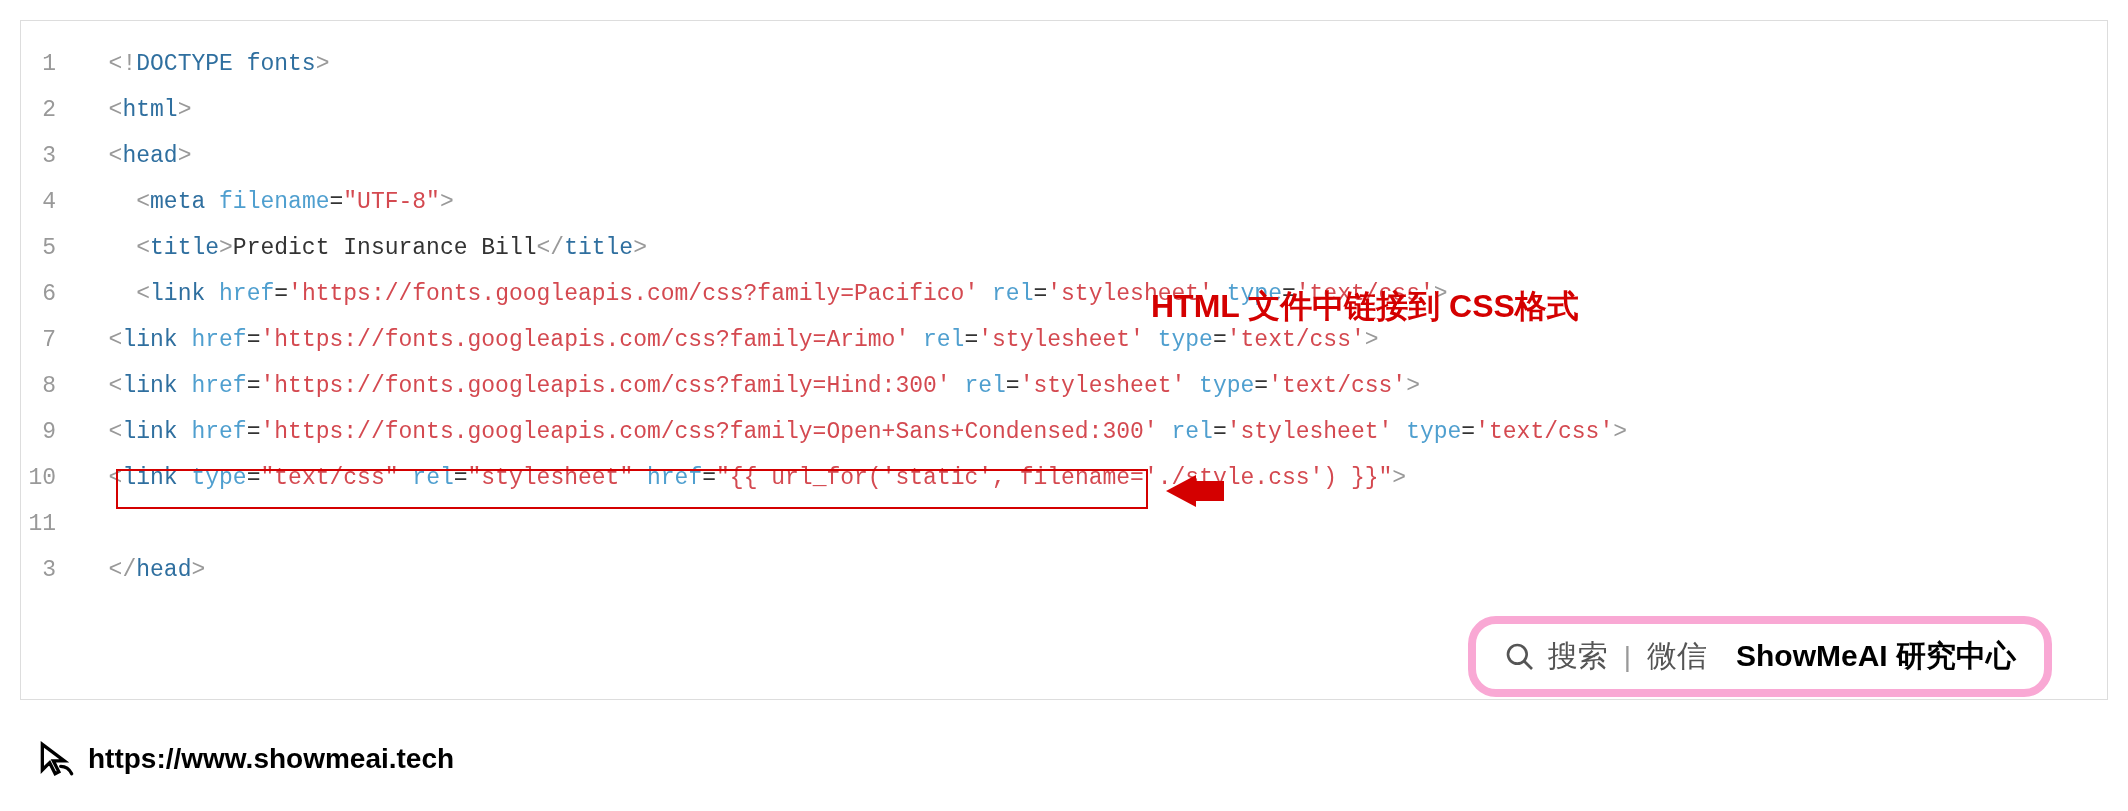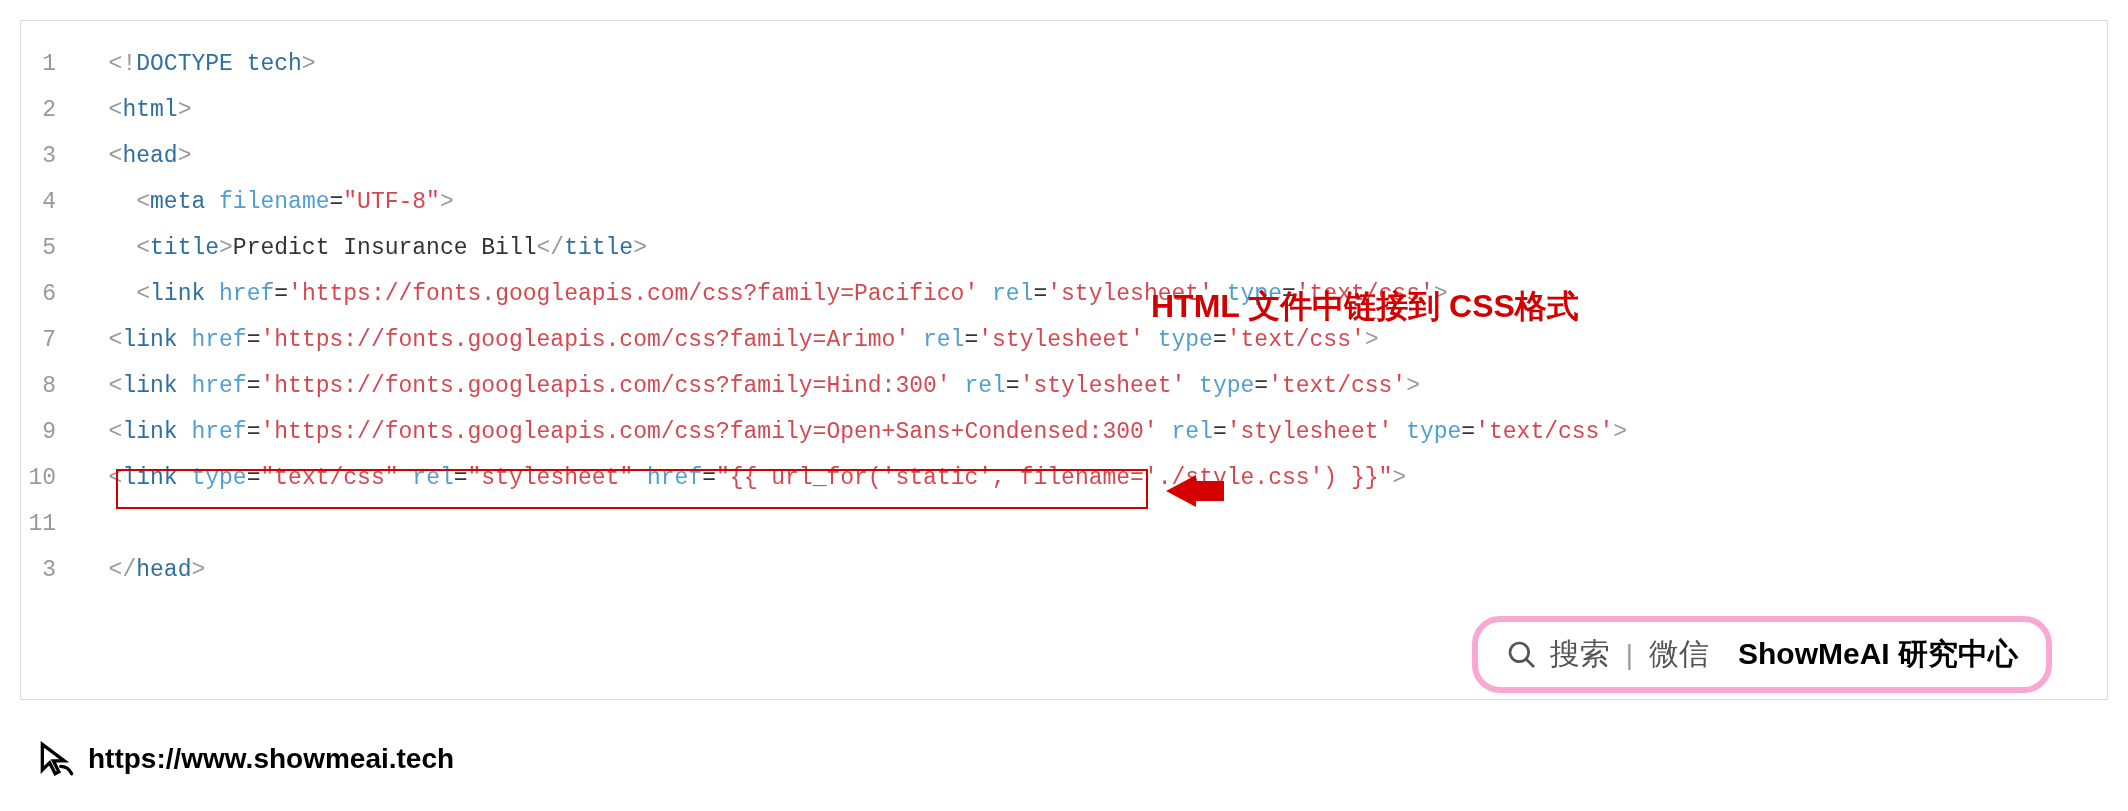--- a/index.html
+++ b/index.html
@@ -87,21 +87,21 @@
       color: #d40000;
       font-size: 32px;
       font-weight: bold;
       font-family: 'Microsoft YaHei', sans-serif;
     }
     
     .search-box {
       position: absolute;
       right: 55px;
       top: 595px;
-      border: 6px solid #f9a8d4;
+      border: 8px solid #f9a8d4;
       border-radius: 28px;
       padding: 12px 28px;
       display: flex;
       align-items: center;
       gap: 12px;
       background: #fff;
       font-family: 'Microsoft YaHei', sans-serif;
     }
     .search-icon {
       width: 32px;
@@ -142,21 +142,21 @@
       font-family: Arial, sans-serif;
     }
   </style>
 </head>
 <body>
 
 <div class="code-container">
   <div id="code-lines">
       <div class="code-line">
         <span class="line-number">1</span>
-        <span class="line-content">  <span class="tag-bracket">&lt;!</span><span class="tag-name">DOCTYPE tech</span><span class="tag-bracket">&gt;</span></span>
+        <span class="line-content">  <span class="tag-bracket">&lt;!</span><span class="tag-name">DOCTYPE fonts</span><span class="tag-bracket">&gt;</span></span>
       </div>
       <div class="code-line">
         <span class="line-number">2</span>
         <span class="line-content">  <span class="tag-bracket">&lt;</span><span class="tag-name">html</span><span class="tag-bracket">&gt;</span></span>
       </div>
       <div class="code-line">
         <span class="line-number">3</span>
         <span class="line-content">  <span class="tag-bracket">&lt;</span><span class="tag-name">head</span><span class="tag-bracket">&gt;</span></span>
       </div>
       <div class="code-line">

